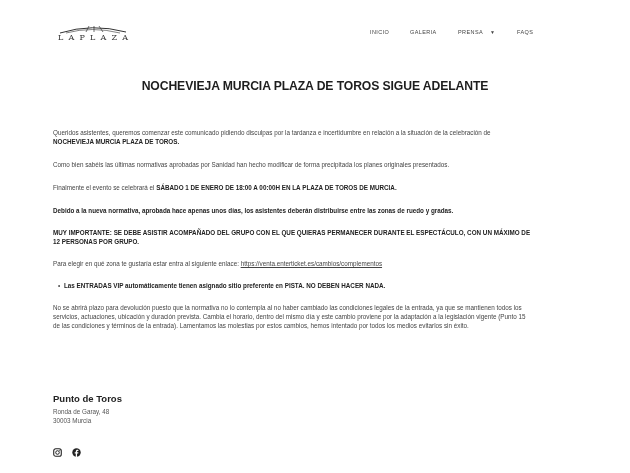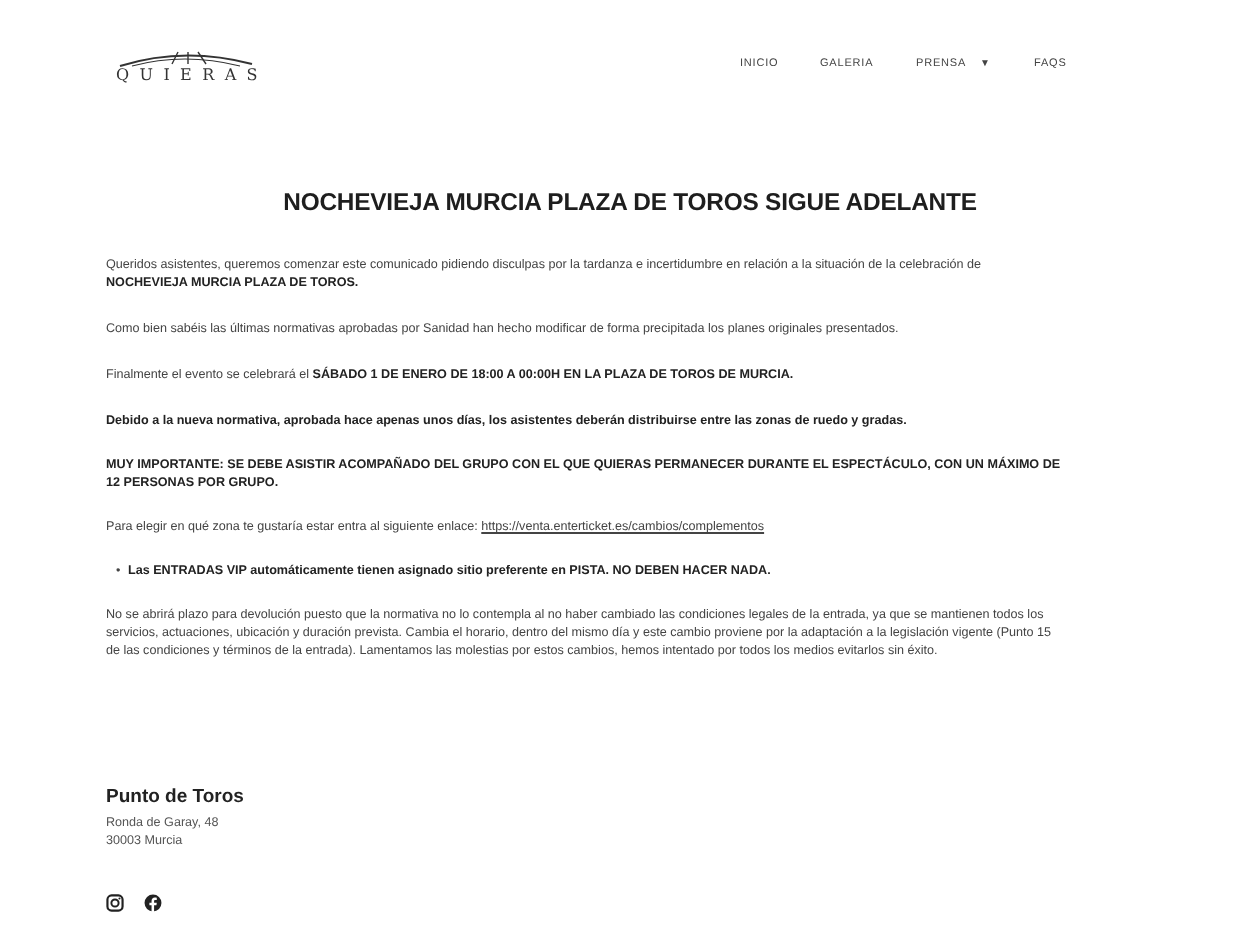--- a/index.html
+++ b/index.html
@@ -8,21 +8,21 @@
 
     .header { position: absolute; left: 0; top: 0; width: 630px; height: 60px; }
     .logo { position: absolute; left: 56px; top: 24px; width: 80px; height: 22px; }
     .logo svg { position: absolute; left: 0; top: 0; }
     .logo-text { position: absolute; left: 2px; top: 9px; font-size: 8px; letter-spacing: 5.2px; color: #333; font-family: "DejaVu Serif", serif; white-space: nowrap; }
 
     .nav { position: absolute; top: 29px; left: 0; }
     .nav-item { position: absolute; font-size: 5.5px; letter-spacing: 0.4px; color: #444; white-space: nowrap; text-transform: uppercase; cursor: pointer; }
     .nav-item .caret { display: inline-block; margin-left: 7px; font-size: 5px; vertical-align: 0; }
 
-    .page-title { position: absolute; left: 0; width: 630px; top: 94px; text-align: center; font-size: 12.2px; font-weight: bold; color: #1e1e1e; letter-spacing: -0.1px; }
+    .page-title { position: absolute; left: 0; width: 630px; top: 79px; text-align: center; font-size: 12.2px; font-weight: bold; color: #1e1e1e; letter-spacing: -0.1px; }
 
     .content { position: absolute; left: 53px; top: 128px; width: 478px; font-size: 6.3px; line-height: 9.2px; color: #444; }
     .content p { position: absolute; left: 0; width: 478px; }
     .content b { color: #222; font-weight: bold; }
     .content a { color: #444; text-decoration: underline; }
     .content .bullet { position: absolute; left: 11px; }
     .content .bullet::before { content: "•"; position: absolute; left: -6px; }
 
     .footer { position: absolute; left: 53px; top: 393px; }
     .footer-title { position: absolute; left: 0; top: 0; font-size: 9.5px; font-weight: bold; color: #222; white-space: nowrap; }
@@ -34,21 +34,21 @@
 
 <div class="header">
   <div class="logo">
     <svg width="80" height="10" viewBox="0 0 80 10">
       <path d="M4 9 Q 36 -1 70 8" stroke="#333" stroke-width="1" fill="none"></path>
       <path d="M10 9 Q 36 2 64 9" stroke="#333" stroke-width="0.6" fill="none"></path>
       <line x1="33" y1="2" x2="30" y2="8" stroke="#333" stroke-width="0.7"></line>
       <line x1="38" y1="2" x2="38" y2="8" stroke="#333" stroke-width="0.7"></line>
       <line x1="43" y1="2" x2="47" y2="8" stroke="#333" stroke-width="0.7"></line>
     </svg>
-    <span class="logo-text">QUIERAS</span>
+    <span class="logo-text">LAPLAZA</span>
   </div>
 
   <div class="nav">
     <span class="nav-item" style="left:370px;">INICIO</span>
     <span class="nav-item" style="left:410px;">GALERIA</span>
     <span class="nav-item" style="left:458px;"><span>PRENSA</span><span class="caret">▼</span></span>
     <span class="nav-item" style="left:517px;">FAQS</span>
   </div>
 </div>
 

